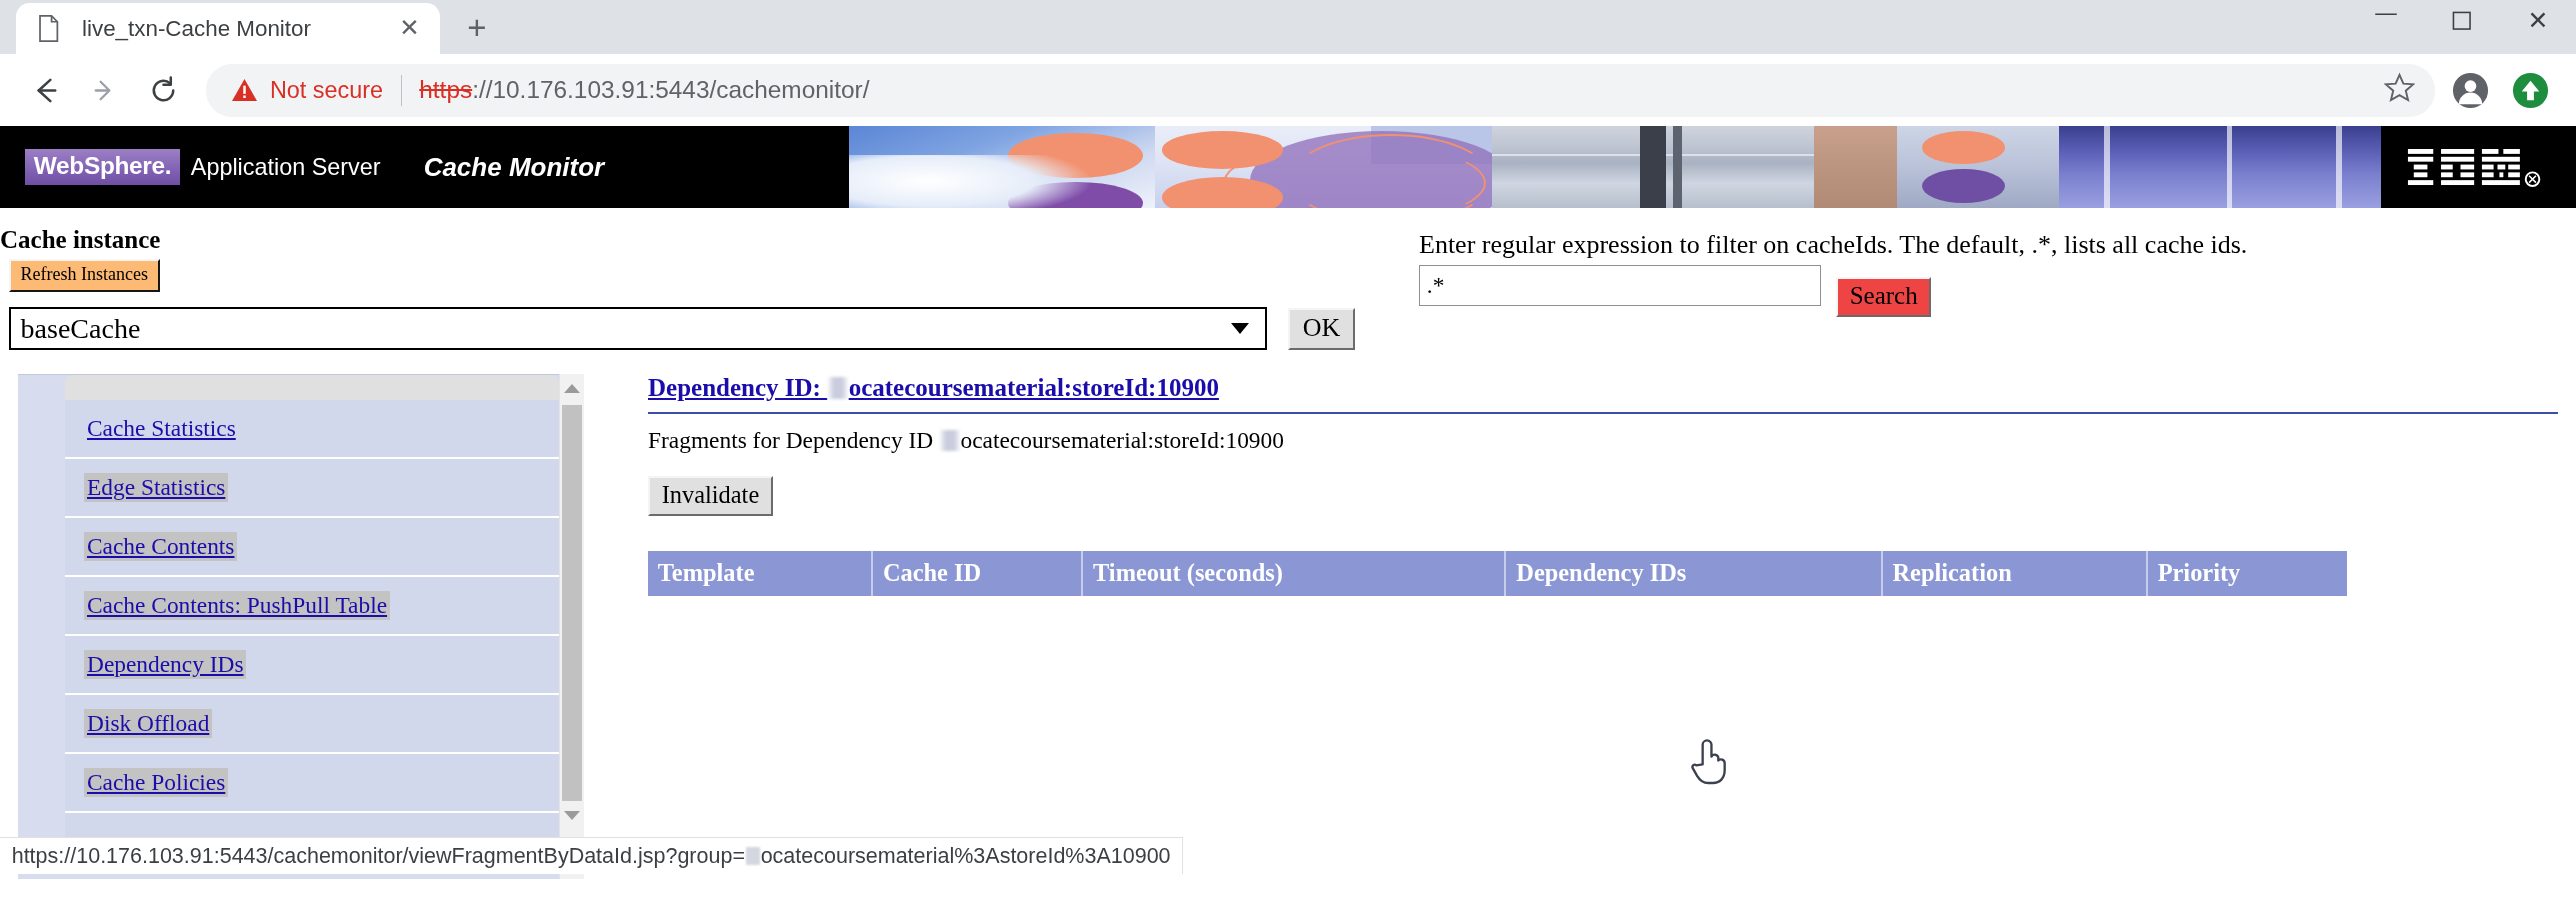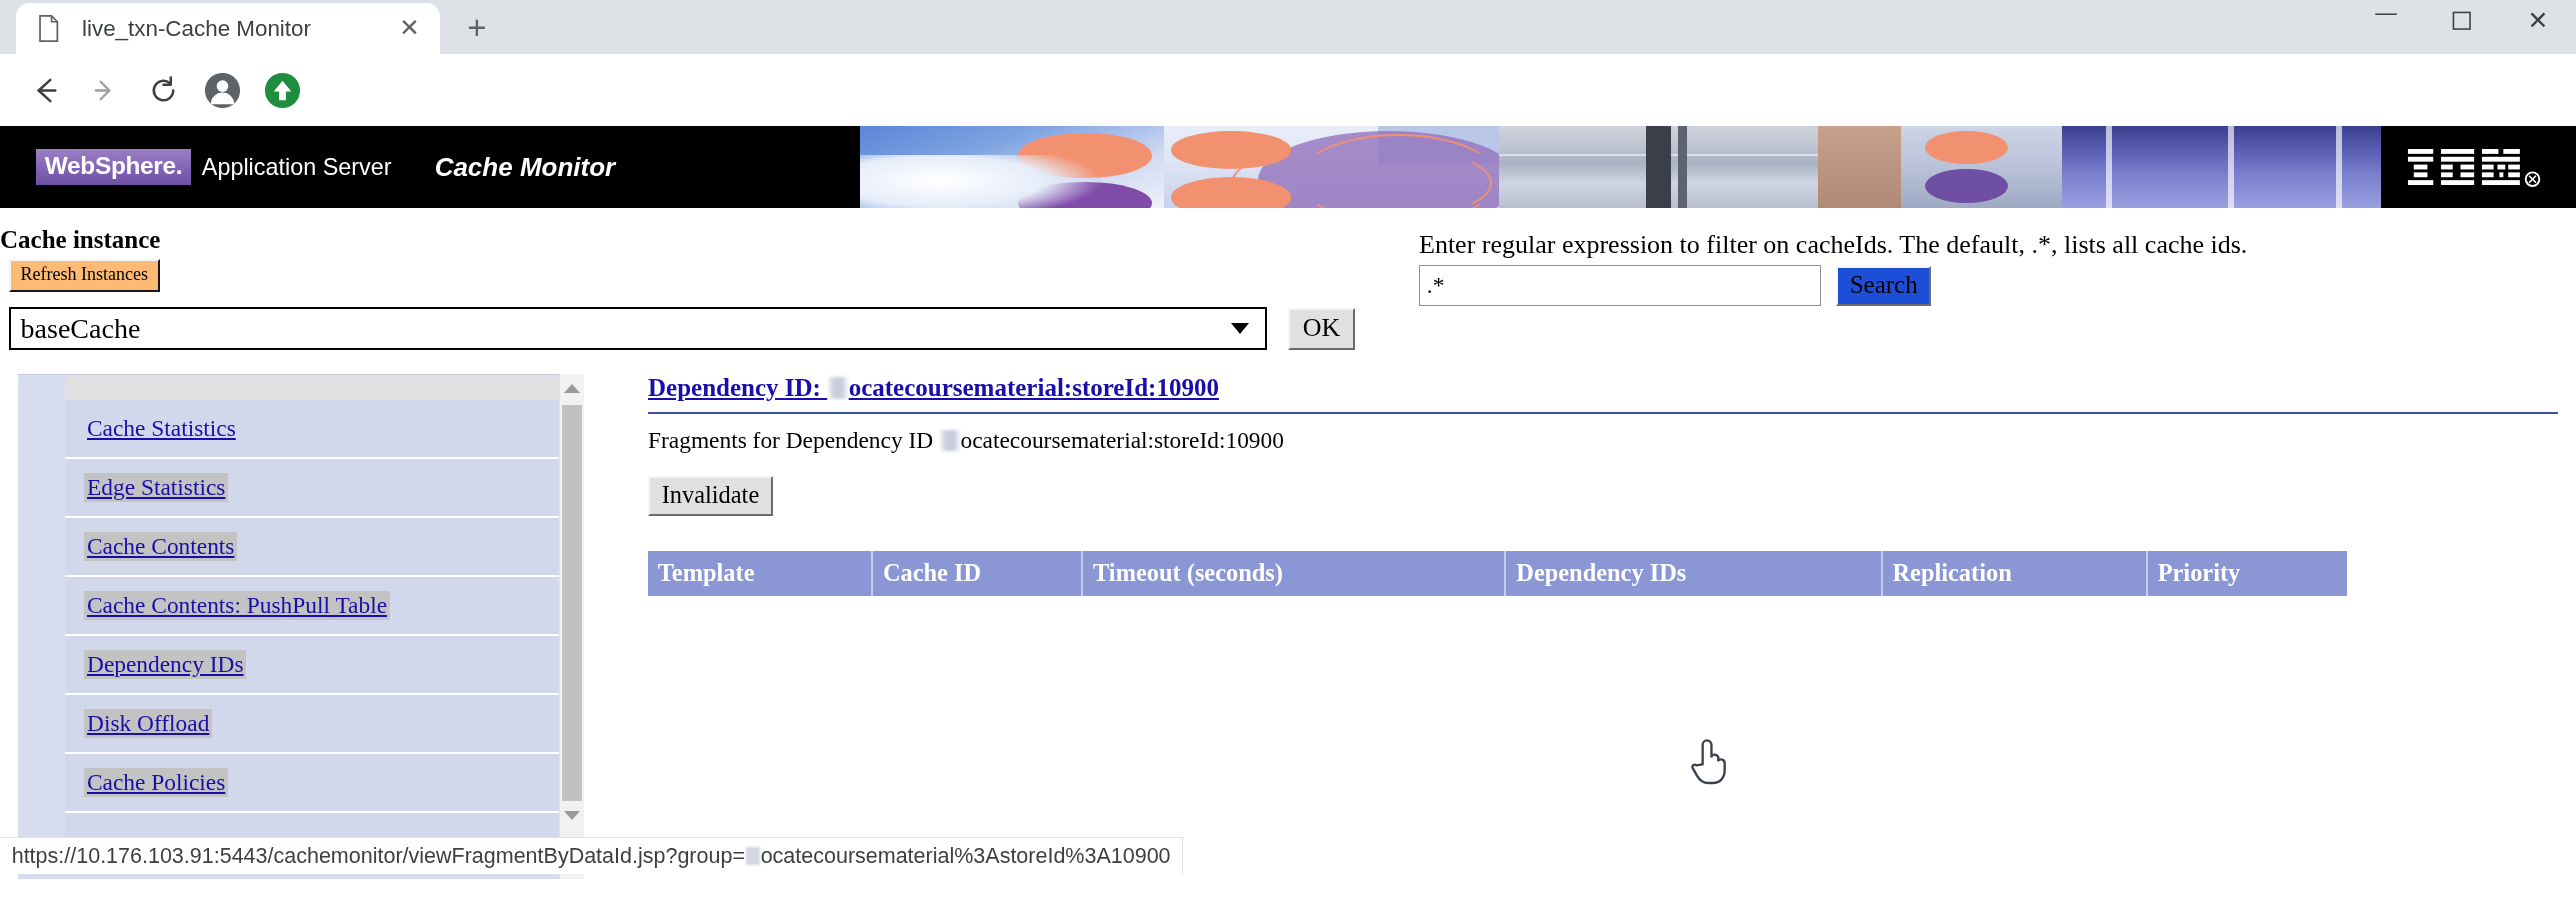--- a/index.html
+++ b/index.html
@@ -141,21 +141,20 @@
   }
 
   
   #ws-banner {
     height: 82px;
     background: #000000;
     display: flex;
     align-items: stretch;
     overflow: hidden;
     position: relative;
-    padding-left: 11px;
   }
   .ws-brand {
     flex: 0 0 auto;
     display: flex;
     align-items: center;
     padding-left: 25px;
     width: 849px;
   }
   .ws-logo {
     background: linear-gradient(180deg,#9b7fc4 0%, #8363b5 55%, #6f4fa3 100%);
@@ -295,24 +294,24 @@
     border: 1px solid #8f8f8f;
     background: #fff;
     font-family: "Liberation Serif", serif;
     font-size: 23.4px;
     padding: 0 6.8px;
     color: #000;
     outline: none;
   }
   .search-btn {
     position: absolute;
-    left: 1836px; top: 58px;
+    left: 1836px; top: 69px;
     font-family: "Liberation Serif", serif;
     font-size: 25px;
-    background: #1d4ed8;
+    background: #ef4444;
     border: 2px solid;
     border-color: #f5f5f5 #6b6b6b #6b6b6b #f5f5f5;
     padding: 2.9px 11.7px 4.9px 11.7px;
     color: #000;
   }
 
   
   #sidebar-wrap {
     position: absolute;
     left: 17.6px; top: 166px;
@@ -527,20 +526,39 @@
           <path d="M8 17 H21" stroke="#9aa0a6" stroke-width="2.4" stroke-linecap="round"></path>
         </svg>
     </div>
     <div class="nav-btn">
       <svg width="33" height="33" viewBox="0 0 34 34">
           <path d="M27 17a10 10 0 1 1-3.4-7.5" fill="none" stroke="#3c4043" stroke-width="2.6" stroke-linecap="round"></path>
           <path d="M24.5 3.5 V11 H17" fill="none" stroke="#3c4043" stroke-width="2.6" stroke-linecap="round" stroke-linejoin="round"></path>
         </svg>
     </div>
 
+    <div class="omnibox">
+      <span class="warn-icon">
+        <svg width="27" height="25" viewBox="0 0 28 26">
+            <path d="M14 1 L27 24 H1 Z" fill="#d93025"></path>
+            <rect x="12.7" y="8" width="2.6" height="8.5" fill="#fff"></rect>
+            <rect x="12.7" y="18.2" width="2.6" height="2.6" fill="#fff"></rect>
+          </svg>
+      </span>
+      <span class="notsecure">Not secure</span>
+      <span class="omni-sep"></span>
+      <span class="url"><span class="scheme">https</span><span>://10.176.103.91:5443/cachemonitor/</span></span>
+      <span class="omni-right">
+        <span class="star">
+          <svg width="31" height="31" viewBox="0 0 32 32">
+              <path d="M16 3 L20 12 L30 12.8 L22.5 19.3 L24.8 29 L16 23.8 L7.2 29 L9.5 19.3 L2 12.8 L12 12 Z" fill="none" stroke="#5f6368" stroke-width="2"></path>
+            </svg>
+        </span>
+      </span>
+    </div>
 
     <div class="tb-icon">
       <svg width="39" height="39" viewBox="0 0 40 40">
           <circle cx="20" cy="20" r="18" fill="#5f6368"></circle>
           <circle cx="20" cy="15.5" r="6" fill="#fff"></circle>
           <path d="M8 34a12 12 0 0 1 24 0z" fill="#fff"></path>
         </svg>
     </div>
     <div class="tb-icon">
       <svg width="39" height="39" viewBox="0 0 40 40">

